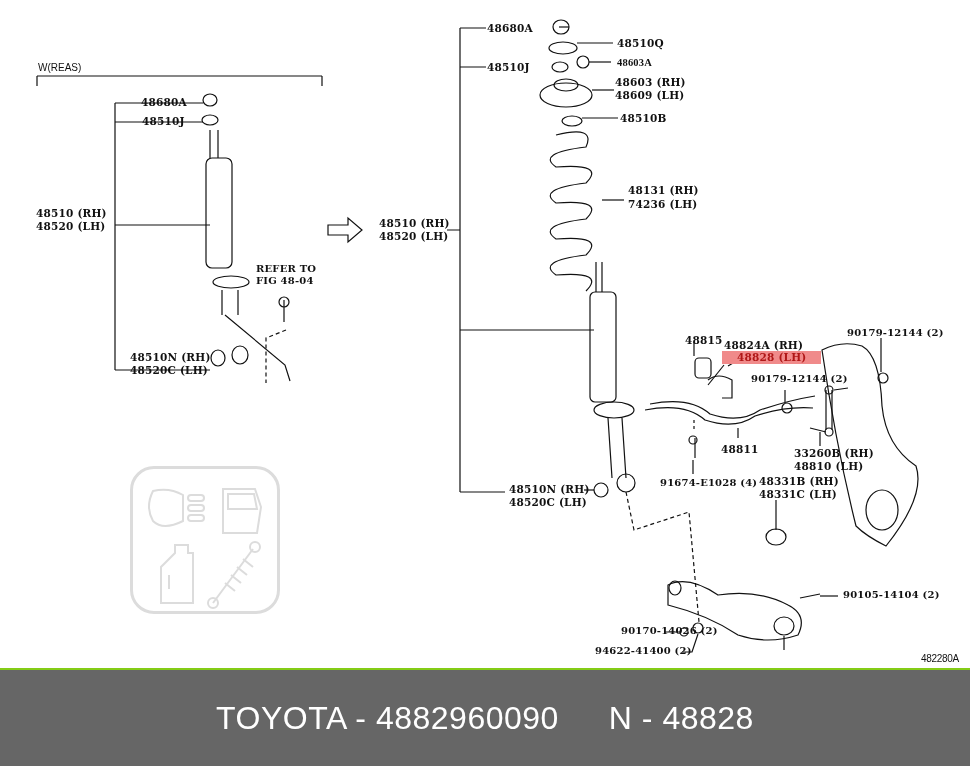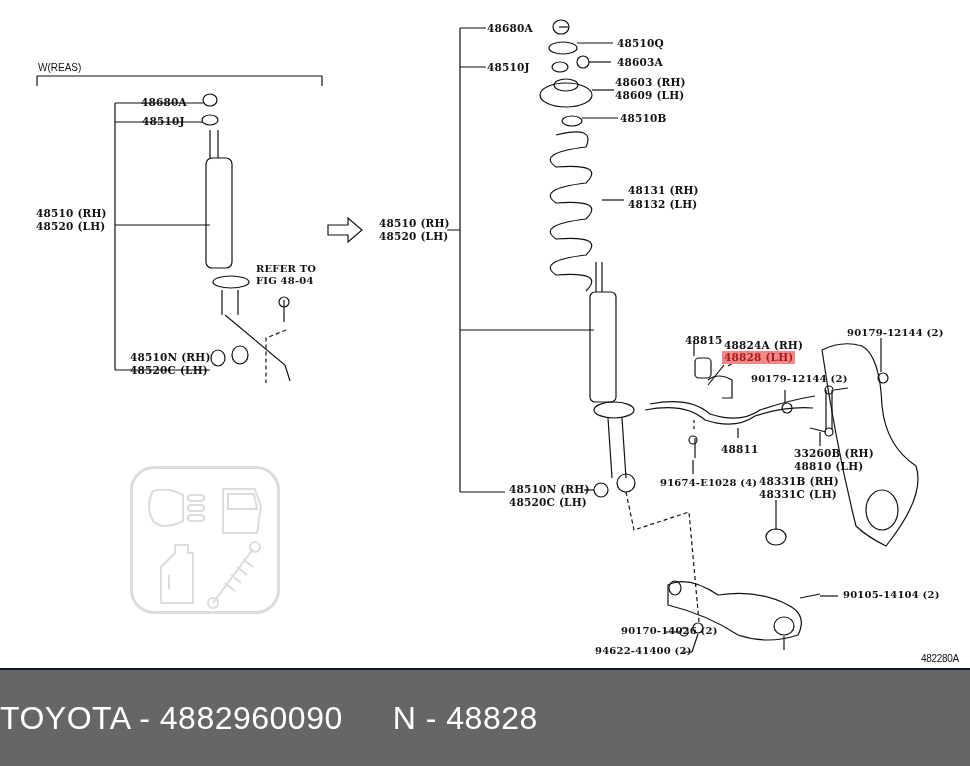--- a/index.html
+++ b/index.html
@@ -3,30 +3,30 @@
 <meta charset="utf-8">
 <style>
   html, body { margin:0; padding:0; }
   body { width:970px; height:766px; background:#ffffff; position:relative; overflow:hidden;
          font-family:"DejaVu Sans Mono", monospace; }
   .canvas { position:absolute; left:0; top:0; width:970px; height:668px; background:#fff; }
   svg.diagram { position:absolute; left:0; top:0; width:970px; height:668px; }
   .lbl { position:absolute; font-family:"DejaVu Serif", serif; font-weight:bold; font-size:10.5px;
          color:#111; line-height:13px; white-space:nowrap; letter-spacing:0.2px; }
   .lbl.sm { font-size:10px;text-align:center; }
-  .hl { background:#f08a8a; color:#b01818; padding:0 2px; }
+  .hl { background:#f08a8a; color:#b01818; padding:0 15px; }
   .section { position:absolute; font-family:"Liberation Sans", sans-serif; font-size:10px; color:#111; }
   .code { position:absolute; font-family:"Liberation Sans", sans-serif; font-size:10px; color:#111; letter-spacing:-0.3px; }
   .wm-text { position:absolute; left:330px; top:485px; font-family:"Liberation Sans", sans-serif;
              font-size:140px; color:transparent; -webkit-text-stroke:2px #d8d8d8; line-height:140px;
              letter-spacing:4px; }
   .wm-logo { position:absolute; left:130px; top:466px; width:150px; height:148px; border:3px solid #dcdcdc;
              border-radius:24px; box-sizing:border-box; }
   .footer { position:absolute; left:0; top:668px; width:970px; height:98px; background:#666666;
-            border-top:2px solid #0f172a; box-sizing:border-box; display:flex; align-items:center; }
+            border-top:2px solid #84cc16; box-sizing:border-box; display:flex; align-items:center; justify-content:center; }
   .footer-text { font-family:"Liberation Sans", sans-serif; color:#fff; font-size:32px; letter-spacing:0.5px; }
   .footer-gap { display:inline-block; width:50px; }
 </style>
 </head>
 <body>
 
 <div class="canvas">
 
   <div class="wm-logo">
     <svg width="144" height="142" viewBox="0 0 144 142">
@@ -150,26 +150,26 @@
   <span class="lbl" style="left:141px;top:96px;">48680A</span>
   <span class="lbl" style="left:142px;top:115px;">48510J</span>
   <span class="lbl" style="left:36px;top:207px;">48510 (RH)</span>
   <span class="lbl" style="left:36px;top:220px;">48520 (LH)</span>
   <span class="lbl" style="left:130px;top:351px;">48510N (RH)</span>
   <span class="lbl" style="left:130px;top:364px;">48520C (LH)</span>
 
   <span class="lbl" style="left:487px;top:22px;">48680A</span>
   <span class="lbl" style="left:617px;top:37px;">48510Q</span>
   <span class="lbl" style="left:487px;top:61px;">48510J</span>
-  <span class="lbl" style="left:617px;top:56px;">48603A</span>
+  <span class="lbl" style="left:617px;top:56px;font-family:Liberation Serif, serif;">48603A</span>
   <span class="lbl" style="left:615px;top:76px;">48603 (RH)</span>
   <span class="lbl" style="left:615px;top:89px;">48609 (LH)</span>
   <span class="lbl" style="left:620px;top:112px;">48510B</span>
   <span class="lbl" style="left:628px;top:184px;">48131 (RH)</span>
-  <span class="lbl" style="left:628px;top:198px;">48132 (LH)</span>
+  <span class="lbl" style="left:628px;top:198px;">74236 (LH)</span>
   <span class="lbl" style="left:379px;top:217px;">48510 (RH)</span>
   <span class="lbl" style="left:379px;top:230px;">48520 (LH)</span>
   <span class="lbl" style="left:685px;top:334px;">48815</span>
   <span class="lbl" style="left:724px;top:339px;">48824A (RH)</span>
   <span class="lbl hl" style="left:722px;top:351px;">48828 (LH)</span>
   <span class="lbl sm" style="left:847px;top:326px;">90179-12144 (2)</span>
   <span class="lbl sm" style="left:751px;top:372px;">90179-12144 (2)</span>
   <span class="lbl" style="left:721px;top:443px;">48811</span>
   <span class="lbl sm" style="left:660px;top:476px;">91674-E1028 (4)</span>
   <span class="lbl" style="left:794px;top:447px;">33260B (RH)</span>

